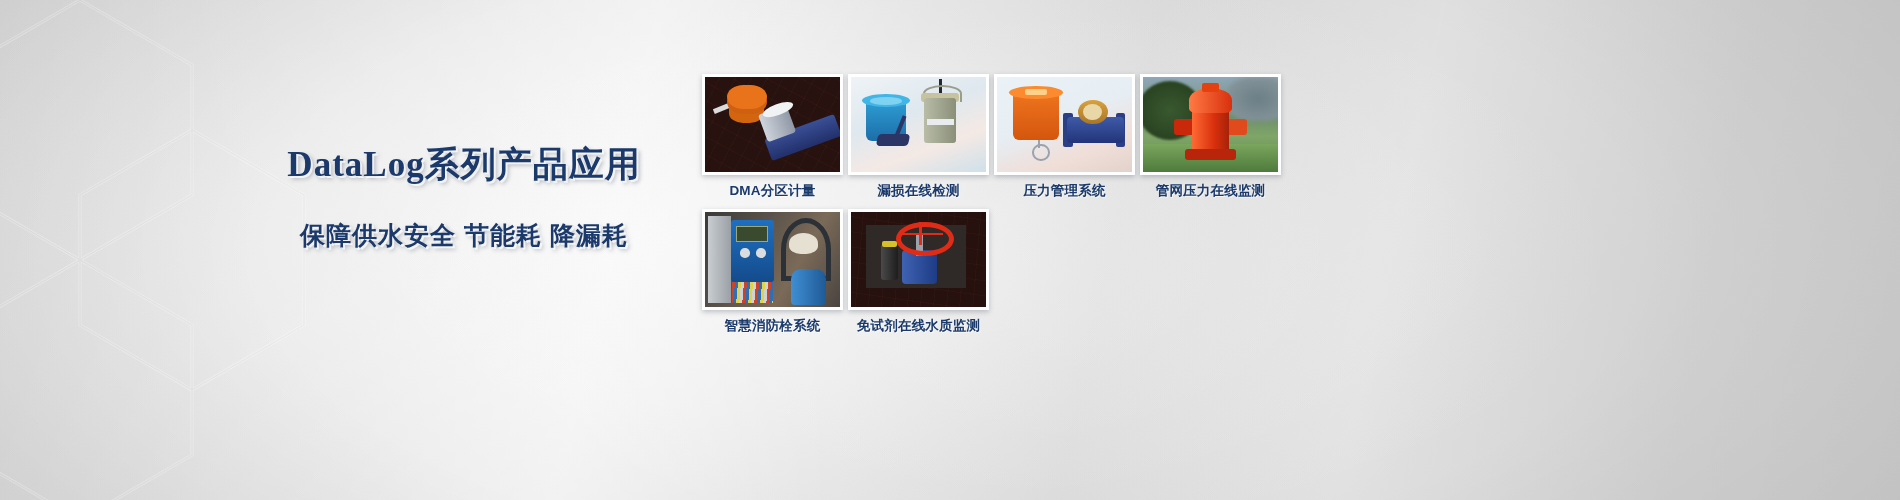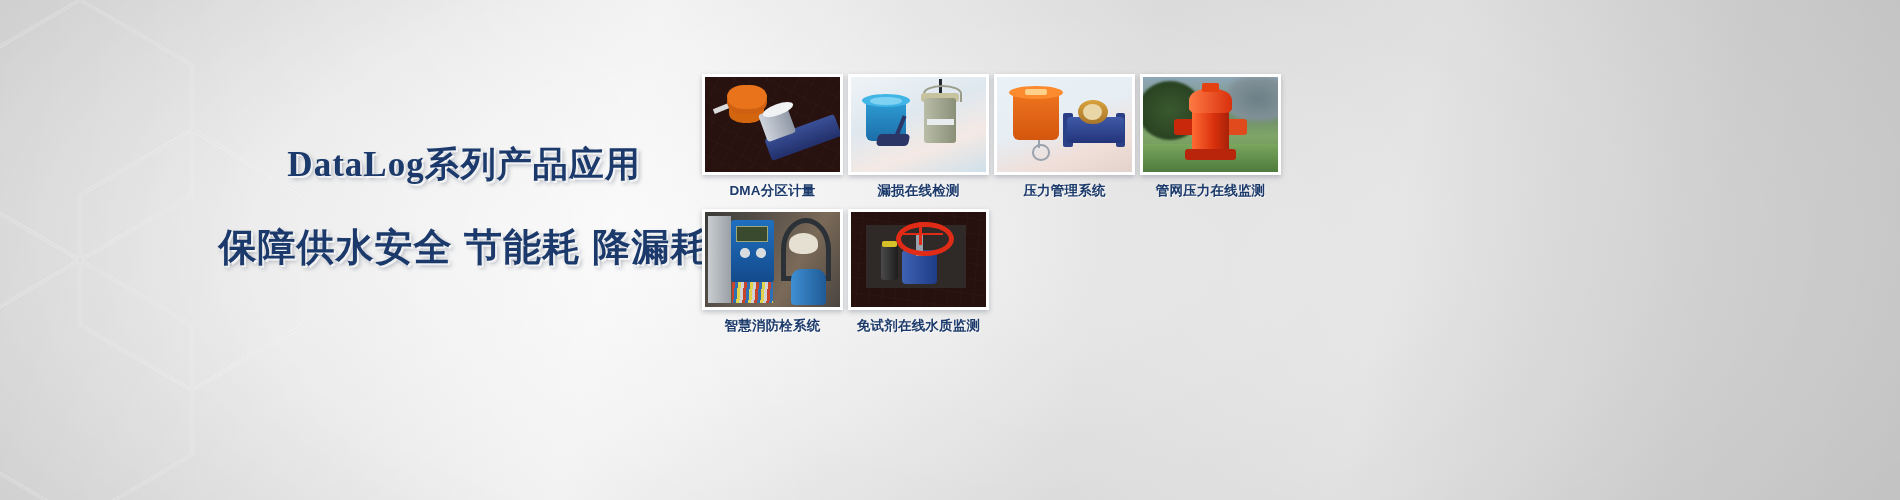--- a/index.html
+++ b/index.html
@@ -43,21 +43,21 @@
     text-align:center;z-index:5;
   }
   .hl-line{
     color:#1b3a6b;
     font-weight:bold;
     letter-spacing:1px;
     white-space:nowrap;
     text-shadow:2px 2px 0 rgba(255,255,255,.75), 3px 3px 4px rgba(90,100,120,.45);
   }
   .hl-1{font-size:35px;line-height:46px;font-family:"Liberation Serif","DejaVu Serif",serif;}
-  .hl-2{font-size:38px;line-height:46px;margin-top:36px;font-family:"Liberation Sans","DejaVu Sans",sans-serif;}
+  .hl-2{font-size:25px;line-height:46px;margin-top:24px;font-family:"Liberation Sans","DejaVu Sans",sans-serif;}
 
   
   .grid{
     position:absolute;left:702px;top:74px;
     display:grid;
     grid-template-columns:repeat(4,141px);
     grid-template-rows:repeat(2,auto);
     column-gap:5px;row-gap:9px;
     z-index:5;
   }

